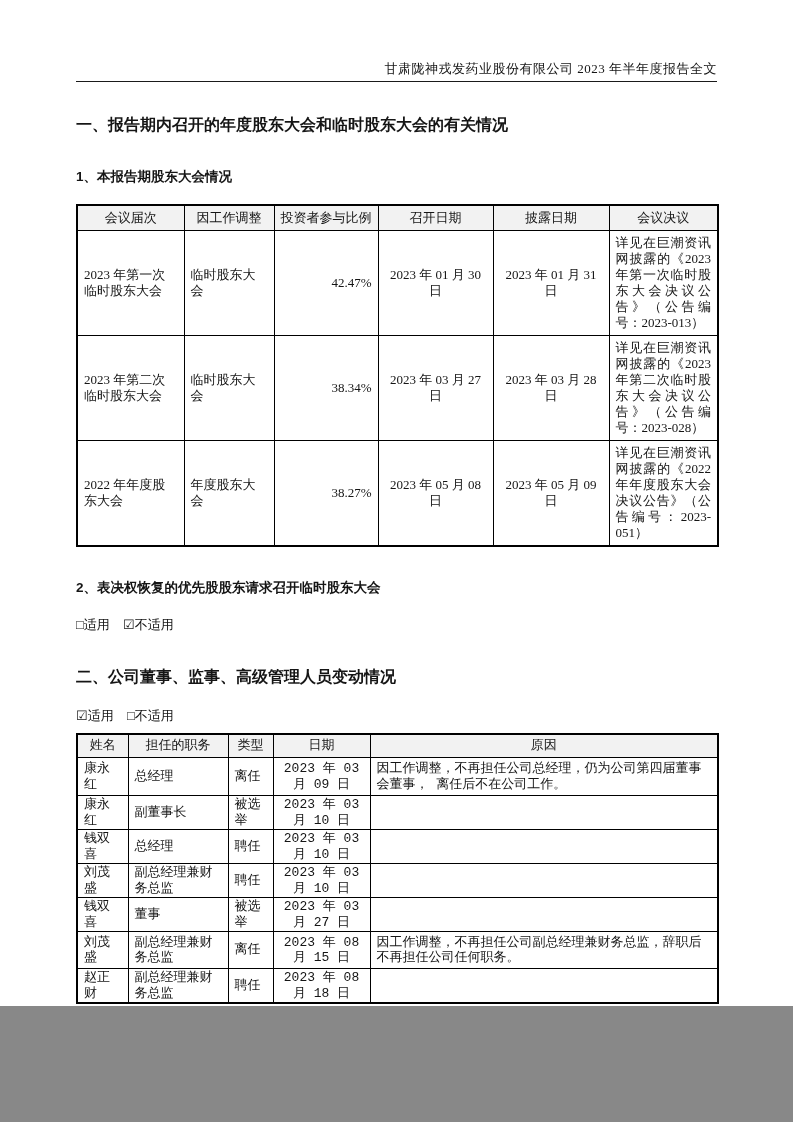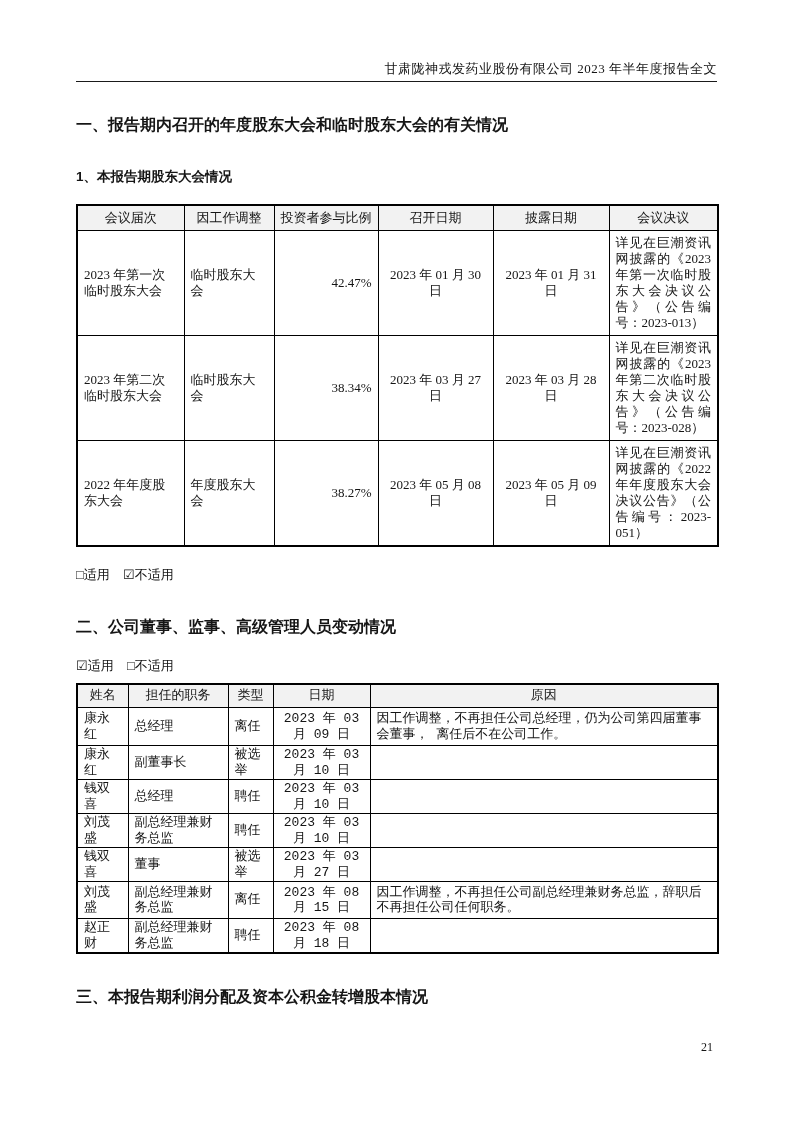--- a/index.html
+++ b/index.html
@@ -1,18 +1,18 @@
 <!DOCTYPE html>
 <html><head>
 <meta charset="utf-8">
 <style>
   * { margin:0; padding:0; box-sizing:border-box; }
   html,body { background:#888; }
   .page {
-    width:793px; height:1122px; margin:0 auto; background:#ffffff;
+    width:793px; height:1006px; margin:0 auto; background:#ffffff;
     position:relative; padding:0 76px; color:#151515;
     font-family:"Liberation Serif","DejaVu Serif",serif;
   }
   .doc-header {
     padding-top:60px; padding-bottom:3px; text-align:right;
     font-size:13px; letter-spacing:.5px;
     border-bottom:1.5px solid #1a1a1a;
   }
   .page-title {
     margin-top:33px; text-align:center;
@@ -108,20 +108,21 @@
         <td class="al">2022 年年度股东大会</td>
         <td class="al">年度股东大会</td>
         <td class="ar">38.27%</td>
         <td class="ac">2023 年 05 月 08 日</td>
         <td class="ac">2023 年 05 月 09 日</td>
         <td class="just">详见在巨潮资讯网披露的《2022 年年度股东大会决议公告》（公告编号：2023-051）</td>
       </tr>
     </tbody>
   </table>
 
+  <div class="h-minor">2、表决权恢复的优先股股东请求召开临时股东大会</div>
 
   <div class="check-line">
     <span>□适用</span>
     <span>☑不适用</span>
   </div>
 
   <div class="h-major">二、公司董事、监事、高级管理人员变动情况</div>
 
   <div class="check-line">
     <span>☑适用</span>

